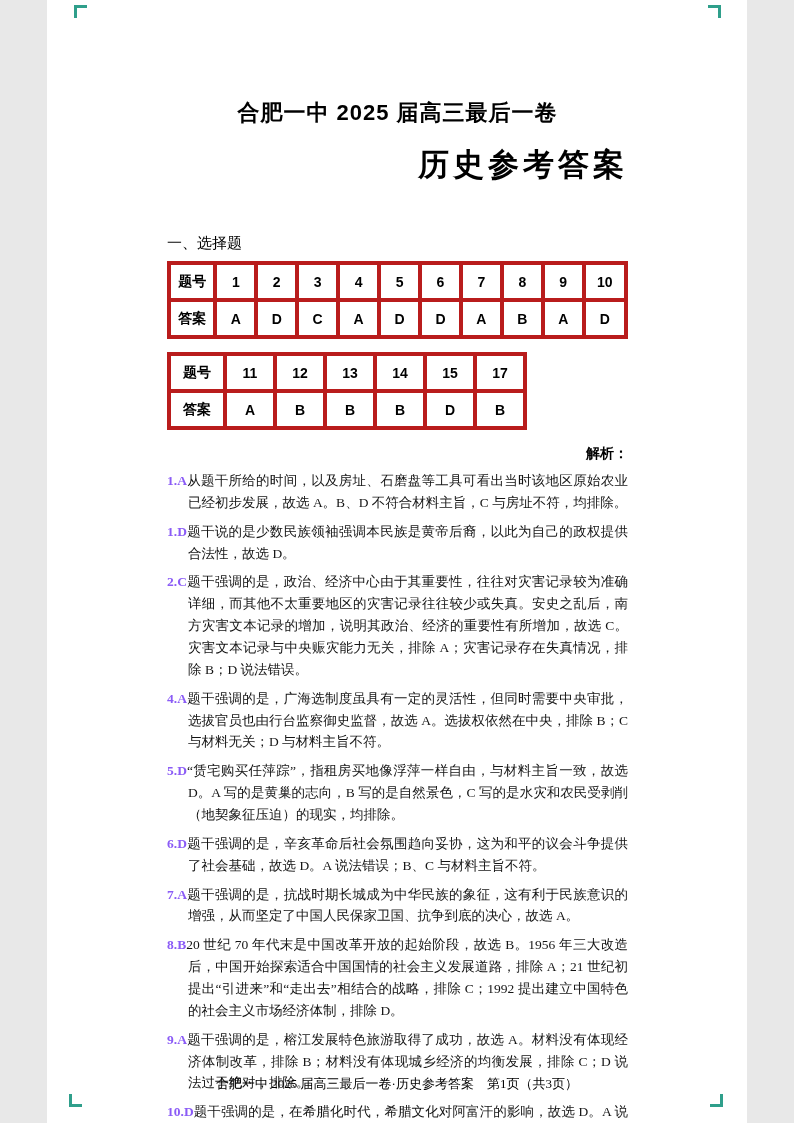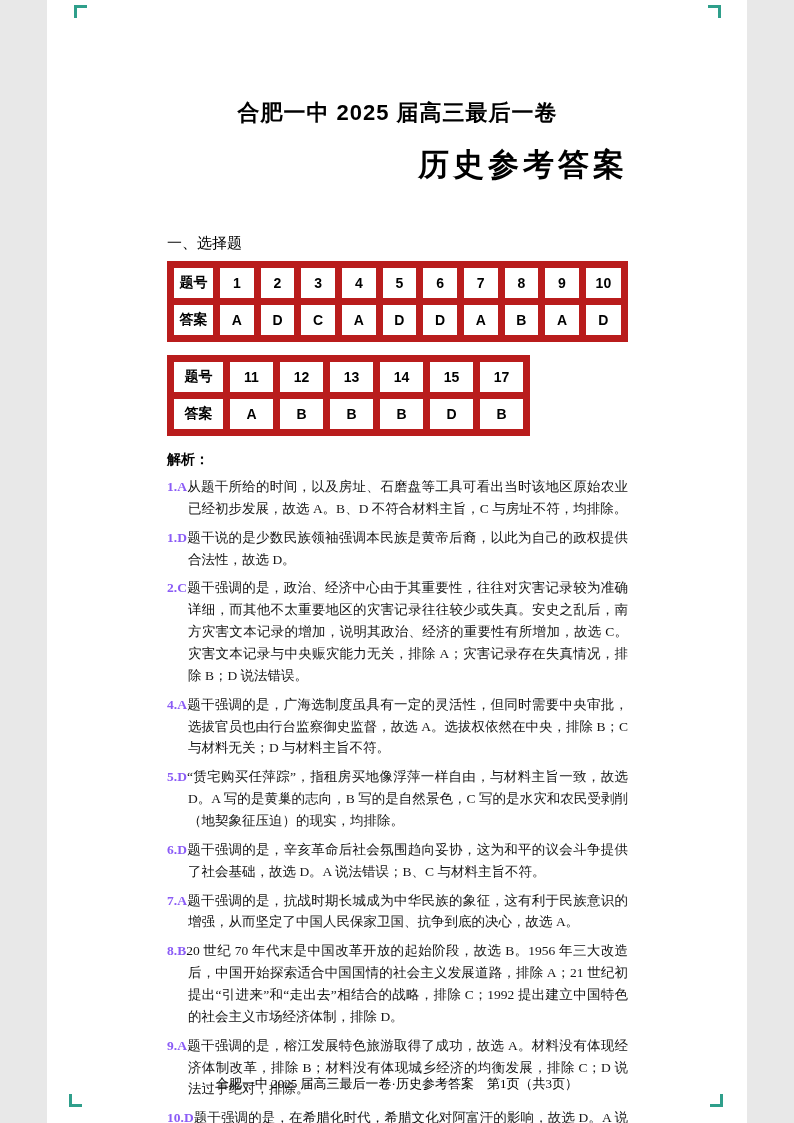--- a/index.html
+++ b/index.html
@@ -44,35 +44,36 @@
     color:#000;
   }
 
   table.answers {
     border-collapse:collapse;
     table-layout:fixed;
   }
   table.answers.first { margin-top:8px; }
   table.answers.second { margin-top:13px; }
   table.answers td {
-    border:7px solid #b91c1c;
+    border:4px solid #b91c1c;
     height:37px;
     text-align:center; vertical-align:middle;
     font-family:"Liberation Sans", sans-serif;
     font-size:14px; font-weight:bold;
     color:#000;
   }
   td.col-head { width:56px; }
   td.col-q { width:50px; }
 
   .analysis-label {
     margin-top:15px;
     font-family:"Liberation Sans", sans-serif;
     font-size:14px; font-weight:bold;
     color:#000;
+    text-align:right;
   }
   .analysis-item {
     margin-top:7px;
     font-size:13.5px;
     line-height:1.62;
     text-align:justify;
     padding-left:21px;
     text-indent:-21px;
     color:#141414;
   }

